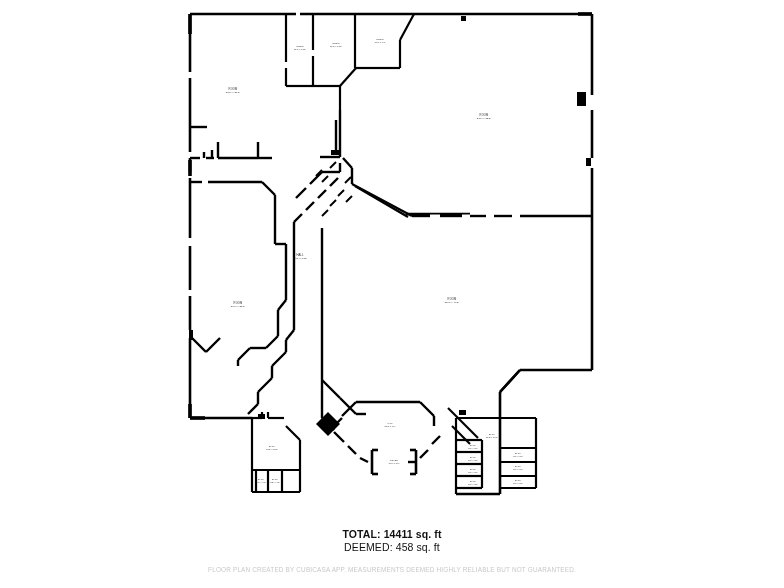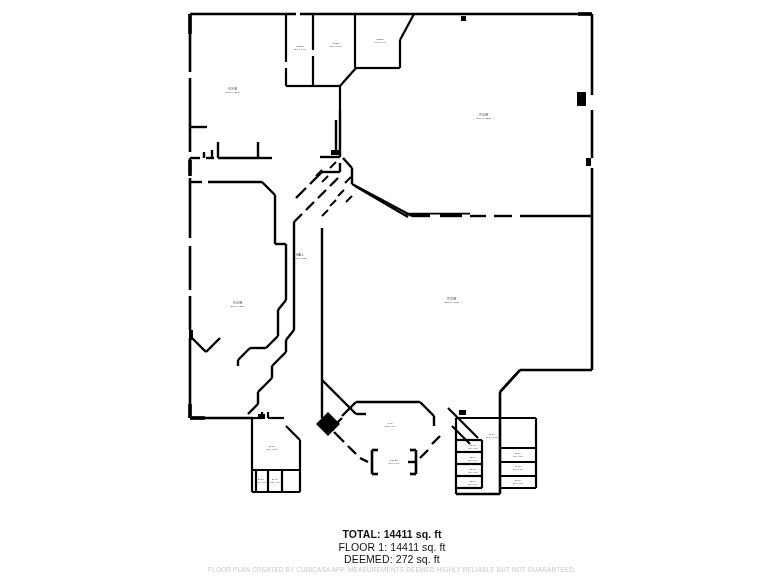--- a/index.html
+++ b/index.html
@@ -375,17 +375,16 @@
       <div class="rlabel tiny" style="left: 518px; top: 482px;">
         <span class="nm">BATH</span>
         <span class="dm">5'0" x 3'6"</span>
       </div>
     </div>
 
 </div>
 
 <div class="summary">
   <span class="ln total"><span class="lead">TOTAL:</span> <span>14411 sq. ft</span></span>
-  <span class="ln"><span class="lead">FLOOR 1:</span> <span>14411 sq. ft</span></span>
-  <span class="ln"><span class="lead">DEEMED:</span> <span>272 sq. ft</span></span>
+  <span class="ln"><span class="lead">DEEMED:</span> <span>458 sq. ft</span></span>
 </div>
 
 <div class="disclaimer">FLOOR PLAN CREATED BY CUBICASA APP. MEASUREMENTS DEEMED HIGHLY RELIABLE BUT NOT GUARANTEED.</div>
 
 </body></html>

